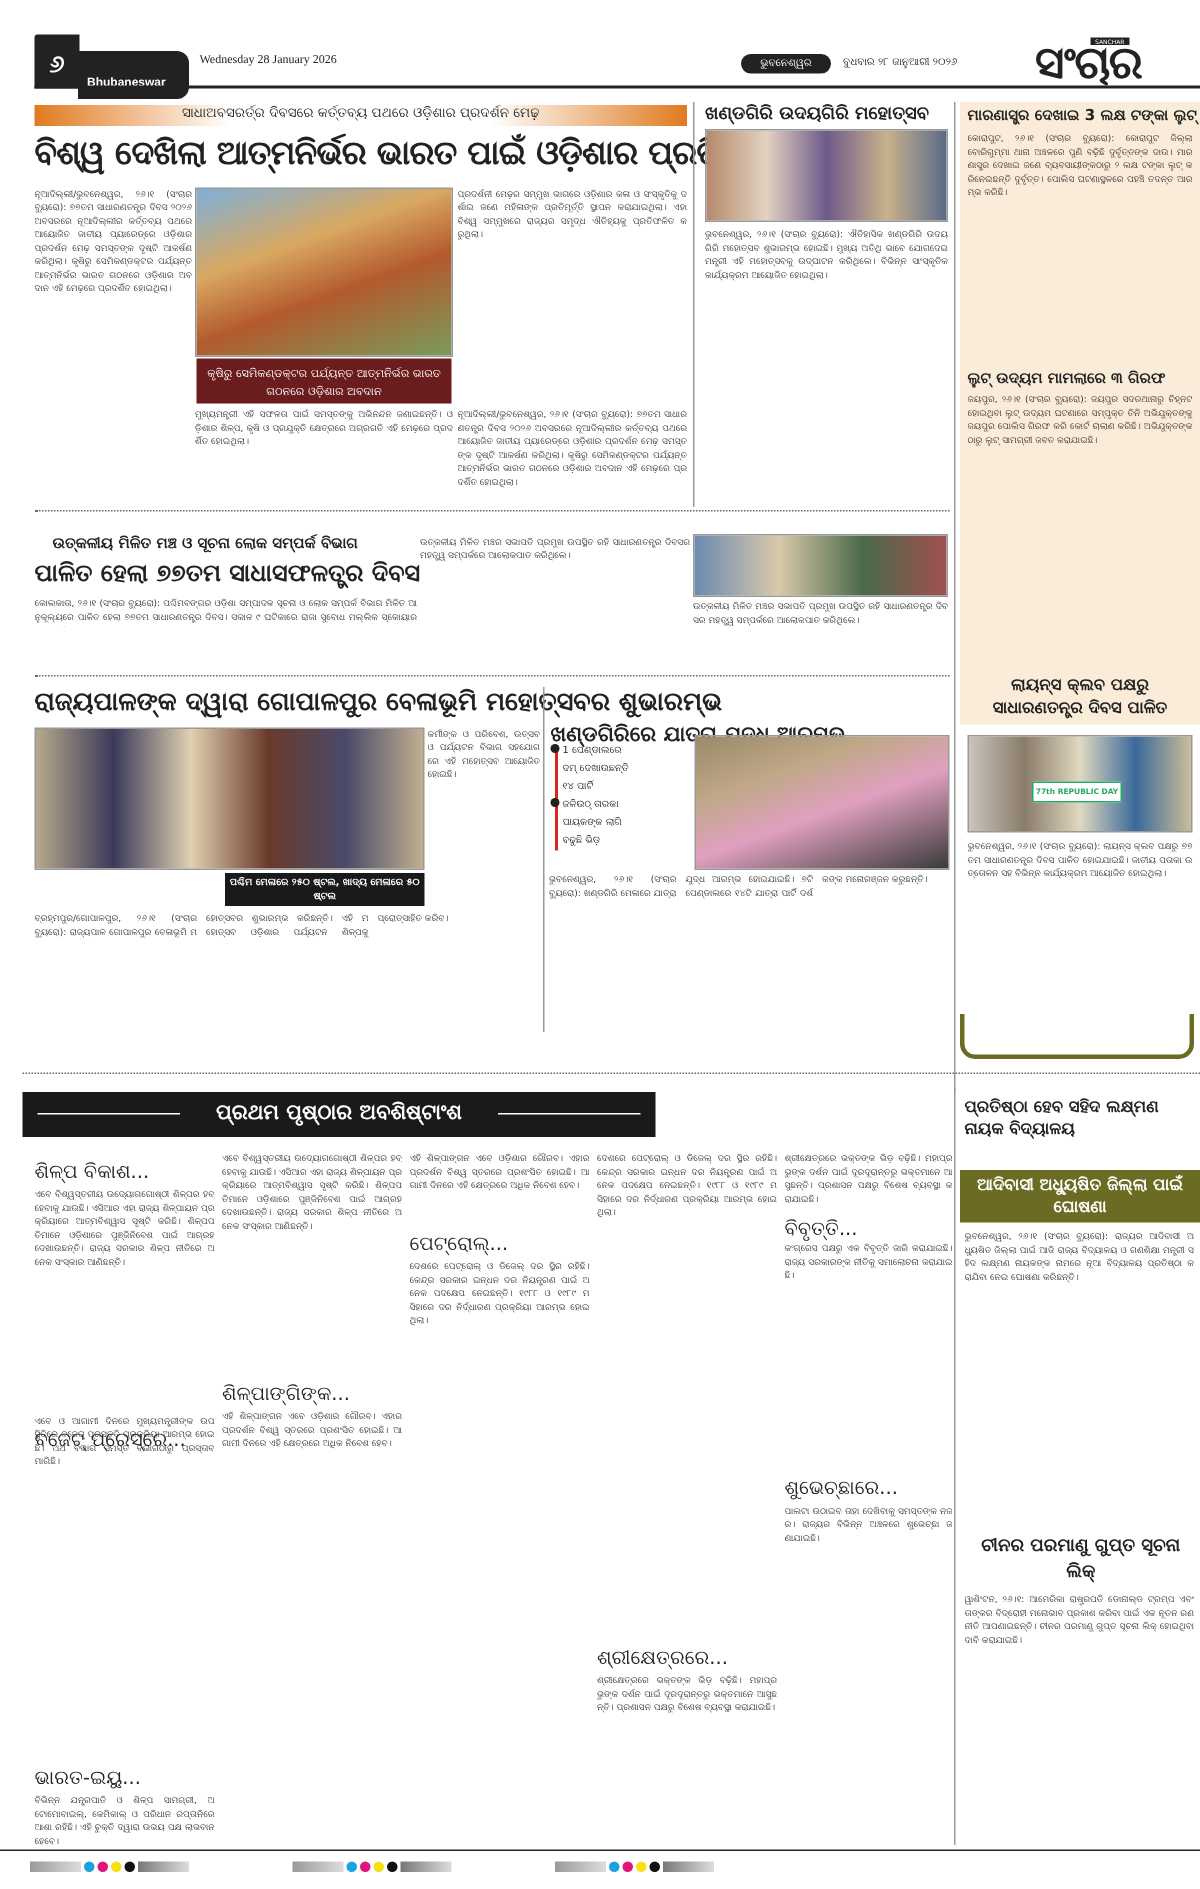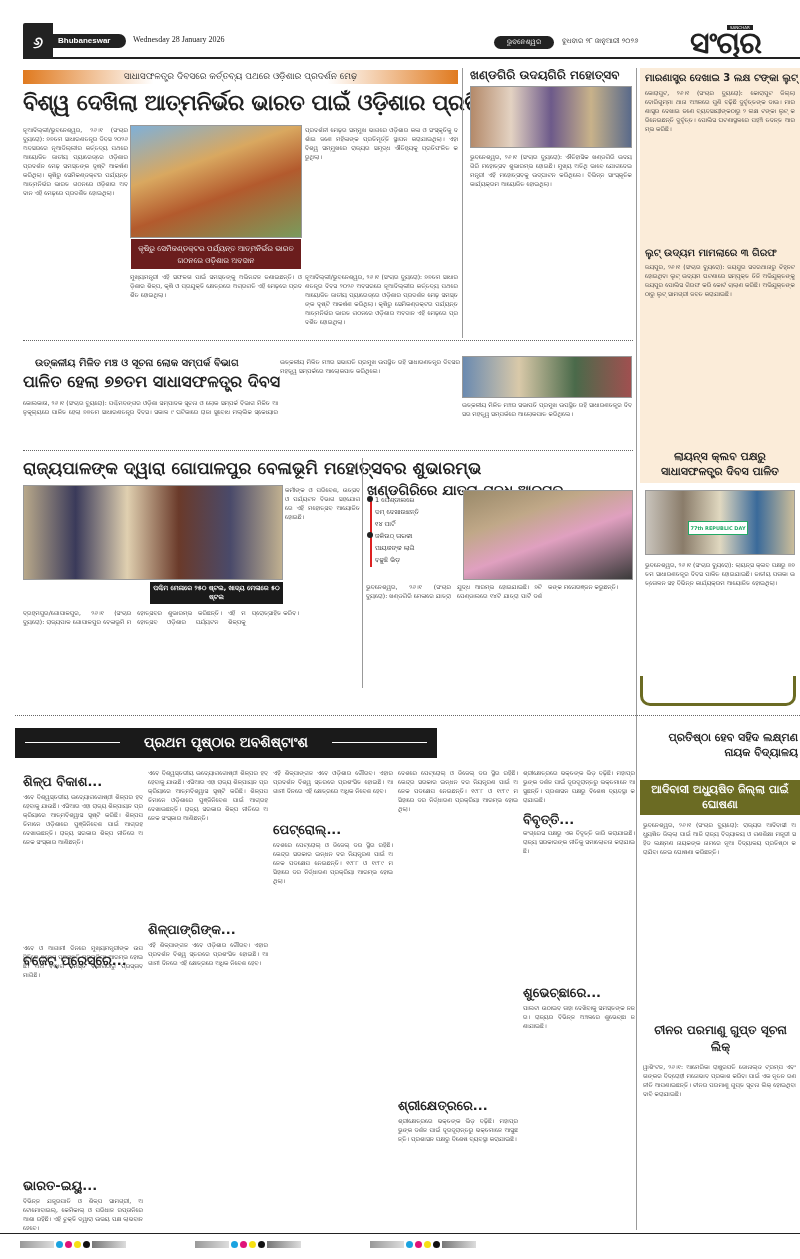--- a/index.html
+++ b/index.html
@@ -1,20 +1,20 @@
 <!DOCTYPE html>
 <html><head>
 <meta charset="utf-8">
 <style>
 *{box-sizing:border-box;margin:0;padding:0}
 body{width:800px;height:1259px;background:#fff;font-family:"DejaVu Sans",sans-serif;color:#222;position:relative;overflow:hidden}
 .abs{position:absolute}
 .header-logo-box{left:23px;top:23px;width:30px;height:36px;background:#222;border-radius:2px 0 0 0}
 .header-logo-box span{color:#fff;font-size:16px;font-weight:bold;display:block;text-align:center;margin-top:10px}
-.city-pill{left:52px;top:34px;width:74px;height:14px;background:#222;color:#fff;font-size:8px;border-radius:0 8px 8px 0;padding:2px 6px;font-family:"Liberation Sans",sans-serif;font-weight:bold}
+.city-pill{left:52px;top:34px;width:74px;height:14px;background:#222;color:#fff;font-size:8px;border-radius:0 8px 8px 0;padding:16px 6px;font-family:"Liberation Sans",sans-serif;font-weight:bold}
 .date-en{left:133px;top:35px;font-size:8px;font-family:Liberation Serif, serif}
 .city-pill-or{left:494px;top:36px;width:60px;height:13px;background:#222;color:#fff;font-size:7px;border-radius:7px;text-align:center;padding-top:2px}
 .date-or{left:562px;top:37px;font-size:7px}
 .masthead{left:690px;top:25px;font-size:30px;font-weight:bold;color:#222;letter-spacing:-1px}
 .masthead-tag{left:727px;top:25px;font-size:4px;background:#222;color:#fff;padding:0 3px}
 .rule-top{left:23px;top:57px;width:777px;height:2px;background:#222}
 .kicker{left:23px;top:70px;width:435px;height:14px;background:linear-gradient(90deg,#e07a1f,#fff 30%,#fff 70%,#e07a1f);font-size:9px;text-align:center;padding-top:1px}
 .headline-big{left:23px;top:90px;width:440px;font-size:22px;font-weight:bold;letter-spacing:-0.5px;white-space:nowrap}
 .photo{background:linear-gradient(135deg,#8aa,#c98 40%,#a66 70%,#6a8);border:1px solid #999}
 .txt{font-size:6px;line-height:9px;color:#333;overflow:hidden;text-align:justify;word-break:break-all}
@@ -22,58 +22,58 @@
 .vrule{width:1px;background:#999}
 .hrule-dot{height:0;border-top:1px dotted #666}
 .sec-head{font-weight:bold;white-space:nowrap}
 .right-box{left:640px;top:68px;width:160px;height:415px;background:#fbecd9}
 .green-box{left:640px;top:780px;width:160px;height:35px;background:#6b6b23;color:#fff;font-size:11px;font-weight:bold;text-align:center;padding-top:2px;line-height:15px}
 .black-banner{left:15px;top:728px;width:422px;height:30px;background:#1a1a1a;color:#fff;font-size:14px;font-weight:bold;text-align:center;padding-top:6px}
 .banner-line{position:absolute;top:14px;height:1px;background:#fff;width:95px}
 .bottom-rule{left:0;top:1233px;width:800px;height:1px;background:#222}
 .reg-bar{top:1241px;height:7px;display:flex;gap:2px;align-items:center}
 .reg-bar span{display:inline-block;height:7px}
-.sub-head{font-size:13px;font-weight:bold}
+.sub-head{font-size:13px;font-weight:normal}
 .bullet-dot{width:6px;height:6px;border-radius:50%;background:#222;display:inline-block}
 </style>
 </head>
 <body>
 
 <div class="abs header-logo-box">
     <span>୬</span>
   </div>
 <div class="abs city-pill">Bhubaneswar</div>
 <div class="abs date-en">Wednesday 28 January 2026</div>
 <div class="abs city-pill-or">ଭୁବନେଶ୍ୱର</div>
 <div class="abs date-or">ବୁଧବାର ୨୮ ଜାନୁଆରୀ ୨୦୨୬</div>
 <div class="abs masthead-tag">SANCHAR</div>
 <div class="abs masthead">ସଂଚାର</div>
 <div class="abs rule-top"></div>
 
-<div class="abs kicker">ସାଧାସଫଳତ୍ତ୍ର ଦିବସରେ କର୍ତ୍ତବ୍ୟ ପଥରେ ଓଡ଼ିଶାର ପ୍ରଦର୍ଶନ ମେଢ଼</div>
+<div class="abs kicker">ସାଧାଅବସରର୍ତ୍ର ଦିବସରେ କର୍ତ୍ତବ୍ୟ ପଥରେ ଓଡ଼ିଶାର ପ୍ରଦର୍ଶନ ମେଢ଼</div>
 <div class="abs headline-big">ବିଶ୍ୱ ଦେଖିଲା ଆତ୍ମନିର୍ଭର ଭାରତ ପାଇଁ ଓଡ଼ିଶାର ପ୍ରତିବଦ୍ଧତା</div>
 <div class="abs txt" style="left:23px;top:125px;width:105px;height:200px">ନୂଆଦିଲ୍ଲୀ/ଭୁବନେଶ୍ୱର, ୨୬।୧ (ସଂଚାର ବ୍ୟୁରୋ): ୭୭ତମ ସାଧାରଣତନ୍ତ୍ର ଦିବସ ୨୦୨୬ ଅବସରରେ ନୂଆଦିଲ୍ଲୀର କର୍ତ୍ତବ୍ୟ ପଥରେ ଆୟୋଜିତ ଜାତୀୟ ପ୍ୟାରେଡ୍‌ରେ ଓଡ଼ିଶାର ପ୍ରଦର୍ଶନ ମେଢ଼ ସମସ୍ତଙ୍କ ଦୃଷ୍ଟି ଆକର୍ଷଣ କରିଥିଲା। କୃଷିରୁ ସେମିକଣ୍ଡକ୍ଟର ପର୍ଯ୍ୟନ୍ତ ଆତ୍ମନିର୍ଭର ଭାରତ ଗଠନରେ ଓଡ଼ିଶାର ଅବଦାନ ଏହି ମେଢ଼ରେ ପ୍ରଦର୍ଶିତ ହୋଇଥିଲା।</div>
 <div class="abs photo" style="left:130px;top:125px;width:172px;height:113px;background:linear-gradient(160deg,#7fb0d8 0%,#d9a860 35%,#b35a2d 60%,#7a9b5c 100%)"></div>
 <div class="abs photo-caption">କୃଷିରୁ ସେମିକଣ୍ଡକ୍ଟର ପର୍ଯ୍ୟନ୍ତ ଆତ୍ମନିର୍ଭର ଭାରତ ଗଠନରେ ଓଡ଼ିଶାର ଅବଦାନ</div>
 <div class="abs txt" style="left:305px;top:125px;width:153px;height:145px">ପ୍ରଦର୍ଶନୀ ମେଢ଼ର ସମ୍ମୁଖ ଭାଗରେ ଓଡ଼ିଶାର କଳା ଓ ସଂସ୍କୃତିକୁ ଦର୍ଶାଇ ଜଣେ ମହିଳାଙ୍କ ପ୍ରତିମୂର୍ତ୍ତି ସ୍ଥାପନ କରାଯାଇଥିଲା। ଏହା ବିଶ୍ୱ ସମ୍ମୁଖରେ ରାଜ୍ୟର ସମୃଦ୍ଧ ଐତିହ୍ୟକୁ ପ୍ରତିଫଳିତ କରୁଥିଲା।</div>
 <div class="abs txt" style="left:130px;top:272px;width:172px;height:55px">ମୁଖ୍ୟମନ୍ତ୍ରୀ ଏହି ସଫଳତା ପାଇଁ ସମସ୍ତଙ୍କୁ ଅଭିନନ୍ଦନ ଜଣାଇଛନ୍ତି। ଓଡ଼ିଶାର ଶିଳ୍ପ, କୃଷି ଓ ପ୍ରଯୁକ୍ତି କ୍ଷେତ୍ରରେ ଅଗ୍ରଗତି ଏହି ମେଢ଼ରେ ପ୍ରଦର୍ଶିତ ହୋଇଥିଲା।</div>
 <div class="abs txt" style="left:305px;top:272px;width:153px;height:55px">ନୂଆଦିଲ୍ଲୀ/ଭୁବନେଶ୍ୱର, ୨୬।୧ (ସଂଚାର ବ୍ୟୁରୋ): ୭୭ତମ ସାଧାରଣତନ୍ତ୍ର ଦିବସ ୨୦୨୬ ଅବସରରେ ନୂଆଦିଲ୍ଲୀର କର୍ତ୍ତବ୍ୟ ପଥରେ ଆୟୋଜିତ ଜାତୀୟ ପ୍ୟାରେଡ୍‌ରେ ଓଡ଼ିଶାର ପ୍ରଦର୍ଶନ ମେଢ଼ ସମସ୍ତଙ୍କ ଦୃଷ୍ଟି ଆକର୍ଷଣ କରିଥିଲା। କୃଷିରୁ ସେମିକଣ୍ଡକ୍ଟର ପର୍ଯ୍ୟନ୍ତ ଆତ୍ମନିର୍ଭର ଭାରତ ଗଠନରେ ଓଡ଼ିଶାର ଅବଦାନ ଏହି ମେଢ଼ରେ ପ୍ରଦର୍ଶିତ ହୋଇଥିଲା।</div>
 <div class="abs vrule" style="left:462px;top:68px;height:270px"></div>
 
 <div class="abs sec-head" style="left:470px;top:68px;font-size:12px">ଖଣ୍ଡଗିରି ଉଦୟଗିରି ମହୋତ୍ସବ</div>
 <div class="abs photo" style="left:470px;top:86px;width:162px;height:62px;background:linear-gradient(90deg,#b48a6a,#e3d2c2,#6d5a8a,#c8b28a,#5a6a8a)"></div>
 <div class="abs txt" style="left:470px;top:152px;width:162px;height:180px">ଭୁବନେଶ୍ୱର, ୨୬।୧ (ସଂଚାର ବ୍ୟୁରୋ): ଐତିହାସିକ ଖଣ୍ଡଗିରି ଉଦୟଗିରି ମହୋତ୍ସବ ଶୁଭାରମ୍ଭ ହୋଇଛି। ମୁଖ୍ୟ ଅତିଥି ଭାବେ ଯୋଗଦେଇ ମନ୍ତ୍ରୀ ଏହି ମହୋତ୍ସବକୁ ଉଦ୍‌ଘାଟନ କରିଥିଲେ। ବିଭିନ୍ନ ସାଂସ୍କୃତିକ କାର୍ଯ୍ୟକ୍ରମ ଆୟୋଜିତ ହୋଇଥିଲା।</div>
 <div class="abs vrule" style="left:636px;top:68px;height:660px"></div>
 
 <div class="abs right-box"></div>
 <div class="abs sec-head" style="left:645px;top:72px;font-size:10px">ମାରଣାସ୍ତ୍ର ଦେଖାଇ 3 ଲକ୍ଷ ଟଙ୍କା ଲୁଟ୍</div>
 <div class="abs txt" style="left:645px;top:88px;width:150px;height:155px">କୋରାପୁଟ, ୨୬।୧ (ସଂଚାର ବ୍ୟୁରୋ): କୋରାପୁଟ ଜିଲ୍ଲା ବୋରିଗୁମ୍ମା ଥାନା ଅଞ୍ଚଳରେ ପୁଣି ବଢ଼ିଛି ଦୁର୍ବୃତ୍ତଙ୍କ ଦାଉ। ମାରଣାସ୍ତ୍ର ଦେଖାଇ ଜଣେ ବ୍ୟବସାୟୀଙ୍କଠାରୁ ୨ ଲକ୍ଷ ଟଙ୍କା ଲୁଟ୍ କରିନେଇଛନ୍ତି ଦୁର୍ବୃତ୍ତ। ପୋଲିସ ଘଟଣାସ୍ଥଳରେ ପହଞ୍ଚି ତଦନ୍ତ ଆରମ୍ଭ କରିଛି।</div>
 <div class="abs sec-head" style="left:645px;top:247px;font-size:10px">ଲୁଟ୍ ଉଦ୍ୟମ ମାମଲାରେ ୩ ଗିରଫ</div>
 <div class="abs txt" style="left:645px;top:262px;width:150px;height:175px">ଜୟପୁର, ୨୬।୧ (ସଂଚାର ବ୍ୟୁରୋ): ଜୟପୁର ସଦରଥାନାରୁ ଚିହ୍ନଟ ହୋଇଥିବା ଲୁଟ୍ ଉଦ୍ୟମ ଘଟଣାରେ ସମ୍ପୃକ୍ତ ତିନି ଅଭିଯୁକ୍ତଙ୍କୁ ଜୟପୁର ପୋଲିସ ଗିରଫ କରି କୋର୍ଟ ଚାଲାଣ କରିଛି। ଅଭିଯୁକ୍ତଙ୍କଠାରୁ ଲୁଟ୍ ସାମଗ୍ରୀ ଜବତ କରାଯାଇଛି।</div>
-<div class="abs sec-head" style="left:645px;top:449px;width:150px;font-size:11px;text-align:center;white-space:normal;line-height:15px">ଲାୟନ୍ସ କ୍ଲବ ପକ୍ଷରୁ ସାଧାସଫଳତ୍ତ୍ର ଦିବସ ପାଳିତ</div>
+<div class="abs sec-head" style="left:645px;top:449px;width:150px;font-size:11px;text-align:center;white-space:normal;line-height:15px">ଲାୟନ୍ସ କ୍ଲବ ପକ୍ଷରୁ ସାଧାରଣତନ୍ତ୍ର ଦିବସ ପାଳିତ</div>
 
 <div class="abs photo" style="left:645px;top:490px;width:150px;height:65px;background:linear-gradient(90deg,#c9c4bc,#8a7c6a,#e0d8c0,#3a6a9a,#cbbd9a)">
   <div style="position:absolute;left:42px;top:30px;width:60px;height:14px;background:#fff;border:1px solid #2a6;font-size:5px;color:#2a6;text-align:center;padding-top:3px;font-weight:bold">77th REPUBLIC DAY</div>
 </div>
 <div class="abs txt" style="left:645px;top:560px;width:150px;height:115px">ଭୁବନେଶ୍ୱର, ୨୬।୧ (ସଂଚାର ବ୍ୟୁରୋ): ଲାୟନ୍ସ କ୍ଲବ ପକ୍ଷରୁ ୭୭ତମ ସାଧାରଣତନ୍ତ୍ର ଦିବସ ପାଳିତ ହୋଇଯାଇଛି। ଜାତୀୟ ପତାକା ଉତ୍ତୋଳନ ସହ ବିଭିନ୍ନ କାର୍ଯ୍ୟକ୍ରମ ଆୟୋଜିତ ହୋଇଥିଲା।</div>
 <div class="abs" style="left:640px;top:676px;width:156px;height:30px;border:3px solid #6b6b23;border-top:none;border-radius:0 0 10px 10px"></div>
 
 <div class="abs hrule-dot" style="left:23px;top:340px;width:610px"></div>
 <div class="abs sec-head" style="left:35px;top:357px;font-size:10px">ଉତ୍କଳୀୟ ମିଳିତ ମଞ୍ଚ ଓ ସୂଚନା ଲୋକ ସମ୍ପର୍କ ବିଭାଗ</div>
 <div class="abs sec-head" style="left:23px;top:372px;font-size:16px">ପାଳିତ ହେଲା ୭୭ତମ ସାଧାସଫଳତ୍ତ୍ର ଦିବସ</div>
@@ -133,21 +133,21 @@
 
 <div class="abs txt" style="left:523px;top:768px;width:112px;height:40px">ଶ୍ରୀକ୍ଷେତ୍ରରେ ଭକ୍ତଙ୍କ ଭିଡ଼ ବଢ଼ିଛି। ମହାପ୍ରଭୁଙ୍କ ଦର୍ଶନ ପାଇଁ ଦୂରଦୂରାନ୍ତରୁ ଭକ୍ତମାନେ ଆସୁଛନ୍ତି। ପ୍ରଶାସନ ପକ୍ଷରୁ ବିଶେଷ ବ୍ୟବସ୍ଥା କରାଯାଇଛି।</div>
 <div class="abs sub-head" style="left:523px;top:812px">ବିବୃତ୍ତି...</div>
 <div class="abs txt" style="left:523px;top:828px;width:112px;height:150px">କଂଗ୍ରେସ ପକ୍ଷରୁ ଏକ ବିବୃତ୍ତି ଜାରି କରାଯାଇଛି। ରାଜ୍ୟ ସରକାରଙ୍କ ନୀତିକୁ ସମାଲୋଚନା କରାଯାଇଛି।</div>
 
 <div class="abs sub-head" style="left:523px;top:985px">ଶୁଭେଚ୍ଛାରେ...</div>
 <div class="abs txt" style="left:523px;top:1003px;width:112px;height:227px">ପାଲଟା ଉଠାଇବ ତାହା ଦେଖିବାକୁ ସମସ୍ତଙ୍କ ନଜର। ରାଜ୍ୟର ବିଭିନ୍ନ ଅଞ୍ଚଳରେ ଶୁଭେଚ୍ଛା ଜଣାଯାଇଛି।</div>
 
 <div class="abs vrule" style="left:636px;top:725px;height:505px"></div>
 
-<div class="abs sec-head" style="left:643px;top:730px;width:155px;font-size:11px;white-space:normal;line-height:15px;text-align:right">ପ୍ରତିଷ୍ଠା ହେବ ସହିଦ ଲକ୍ଷ୍ମଣ ନାୟକ ବିଦ୍ୟାଳୟ</div>
+<div class="abs sec-head" style="left:643px;top:730px;width:155px;font-size:11px;white-space:normal;line-height:15px;text-align:left">ପ୍ରତିଷ୍ଠା ହେବ ସହିଦ ଲକ୍ଷ୍ମଣ ନାୟକ ବିଦ୍ୟାଳୟ</div>
 <div class="abs green-box">ଆଦିବାସୀ ଅଧ୍ୟୁଷିତ ଜିଲ୍ଲା ପାଇଁ ଘୋଷଣା</div>
 <div class="abs txt" style="left:643px;top:820px;width:153px;height:195px">ଭୁବନେଶ୍ୱର, ୨୬।୧ (ସଂଚାର ବ୍ୟୁରୋ): ରାଜ୍ୟର ଆଦିବାସୀ ଅଧ୍ୟୁଷିତ ଜିଲ୍ଲା ପାଇଁ ଆଜି ରାଜ୍ୟ ବିଦ୍ୟାଳୟ ଓ ଗଣଶିକ୍ଷା ମନ୍ତ୍ରୀ ସହିଦ ଲକ୍ଷ୍ମଣ ନାୟକଙ୍କ ନାମରେ ନୂଆ ବିଦ୍ୟାଳୟ ପ୍ରତିଷ୍ଠା କରାଯିବା ନେଇ ଘୋଷଣା କରିଛନ୍ତି।</div>
 <div class="abs sec-head" style="left:643px;top:1022px;width:155px;font-size:12px;white-space:normal;line-height:17px;text-align:center">ଚୀନର ପରମାଣୁ ଗୁପ୍ତ ସୂଚନା ଲିକ୍</div>
 <div class="abs txt" style="left:643px;top:1062px;width:153px;height:168px">ୱାଶିଂଟନ, ୨୬।୧: ଆମେରିକା ରାଷ୍ଟ୍ରପତି ଡୋନାଲ୍ଡ ଟ୍ରମ୍ପ ଏବଂ ତାଙ୍କର ବିଦ୍ରୋହୀ ମନୋଭାବ ପ୍ରକାଶ କରିବା ପାଇଁ ଏକ ନୂତନ ରଣନୀତି ଆପଣାଇଛନ୍ତି। ଚୀନର ପରମାଣୁ ଗୁପ୍ତ ସୂଚନା ଲିକ୍ ହୋଇଥିବା ଦାବି କରାଯାଇଛି।</div>
 
 <div class="abs bottom-rule"></div>
 <div class="abs reg-bar" style="left:20px">
   <span style="width:34px;background:linear-gradient(90deg,#999,#ddd)"></span>
     <span style="width:7px;border-radius:50%;background:#1aa3e0"></span>
     <span style="width:7px;border-radius:50%;background:#e0137a"></span>

